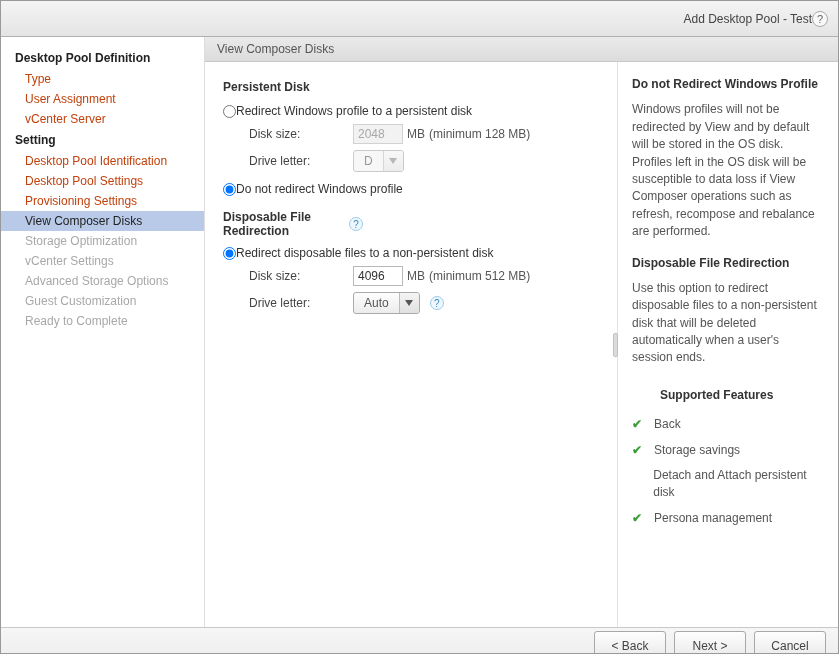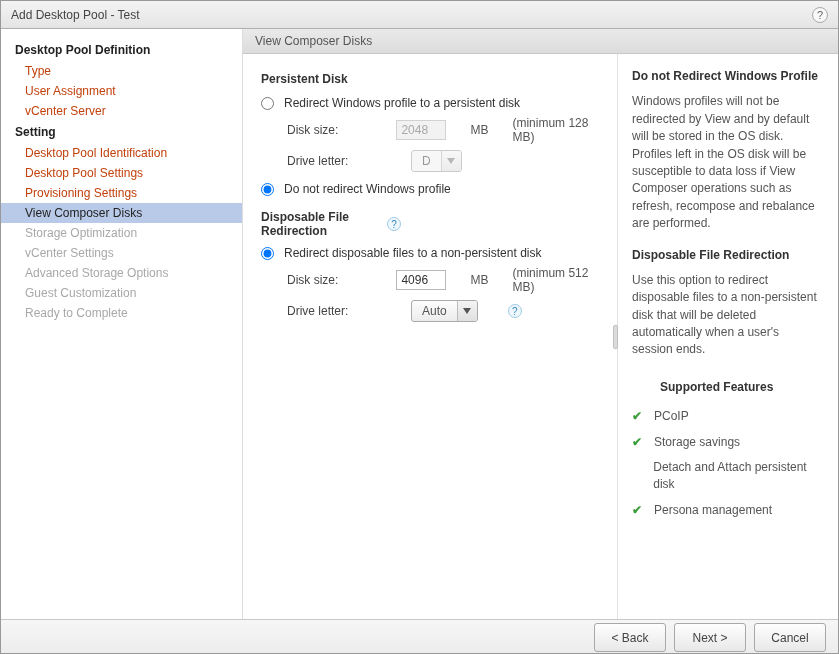--- a/index.html
+++ b/index.html
@@ -13,40 +13,40 @@
     height: 654px;
     overflow: hidden;
     border: 1px solid #999;
   }
   .titlebar {
     background: linear-gradient(#f4f4f4, #e4e4e4);
     border-bottom: 1px solid #b0b0b0;
     padding: 6px 10px;
     display: flex;
     align-items: center;
-    justify-content: space-between;
-    height: 28px;
+    justify-content: flex-end;
+    height: 36px;
   }
   .titlebar .title { color: #444; }
   .help-circle {
     width: 16px; height: 16px; border: 1px solid #aaa; border-radius: 50%;
     display: inline-flex; align-items: center; justify-content: center;
     font-size: 11px; color: #666; background: #f8f8f8; cursor: pointer;
   }
   .help-inline {
     display: inline-flex; align-items:center; justify-content:center;
     width: 14px; height: 14px; border: 1px solid #9dcbe6; border-radius: 50%;
     color: #3a8ac0; font-size: 10px; background: #eef7fd; margin-left: 6px;
   }
   .body {
     display: flex;
     height: 590px;
   }
   .sidebar {
-    width: 242px;
+    width: 204px;
     padding: 10px 0 10px 0;
     border-right: 1px solid #ddd;
     background: #fff;
   }
   .sidebar .section-label {
     font-weight: bold;
     color: #222;
     padding: 4px 14px;
   }
   .sidebar .nav-item {
@@ -102,23 +102,23 @@
   .feature-row { display: flex; align-items: flex-start; gap: 8px; padding: 4px 0; }
   .check { color: #3a9d3a; font-weight: bold; width: 14px; }
   .check.blank { visibility: hidden; }
   h3.section {
     margin: 4px 0 10px 0;
     font-size: 12px;
     font-weight: bold;
     color: #333;
   }
   .row { display: flex; align-items: center; margin: 6px 0; }
-  .radio-row { display: flex; gap: 10px; }
+  .radio-row { display: flex; }
   .radio-row input[type=radio] { margin: 0; }
-  .sub { margin-left: 26px; display: flex; align-items: center; gap: 24px; margin-top: 3px; margin-bottom: 6px; }
+  .sub { margin-left: 26px; display: flex; align-items: center; gap: 4px; margin-top: 3px; margin-bottom: 6px; }
   .sub .label { width: 100px; color: #444; }
   .textfield {
     width: 50px; height: 20px; border: 1px solid #b8b8b8;
     background: #fff; padding: 1px 4px; font-size: 12px; color: #333;
   }
   .textfield[disabled] { background: #f2f2f2; color: #a8a8a8; border-color: #d2d2d2; }
   .unit { color: #555; }
   .hint { color: #555; }
   .select {
     display: inline-flex; align-items: center;
@@ -270,21 +270,21 @@
         <h4>Do not Redirect Windows Profile</h4>
         <p>Windows profiles will not be redirected by View and by default will be stored in the OS disk. Profiles left in the OS disk will be susceptible to data loss if View Composer operations such as refresh, recompose and rebalance are performed.</p>
 
         <h4>Disposable File Redirection</h4>
         <p>Use this option to redirect disposable files to a non-persistent disk that will be deleted automatically when a user's session ends.</p>
 
         <h4 style="margin-top:20px;margin-left:28px;">Supported Features</h4>
 
         <div class="feature-row">
           <span class="check">✔</span>
-          <span>PCoIP</span>
+          <span>Back</span>
         </div>
         <div class="feature-row">
           <span class="check">✔</span>
           <span>Storage savings</span>
         </div>
         <div class="feature-row">
           <span class="check blank">✔</span>
           <span>Detach and Attach persistent disk</span>
         </div>
         <div class="feature-row">

